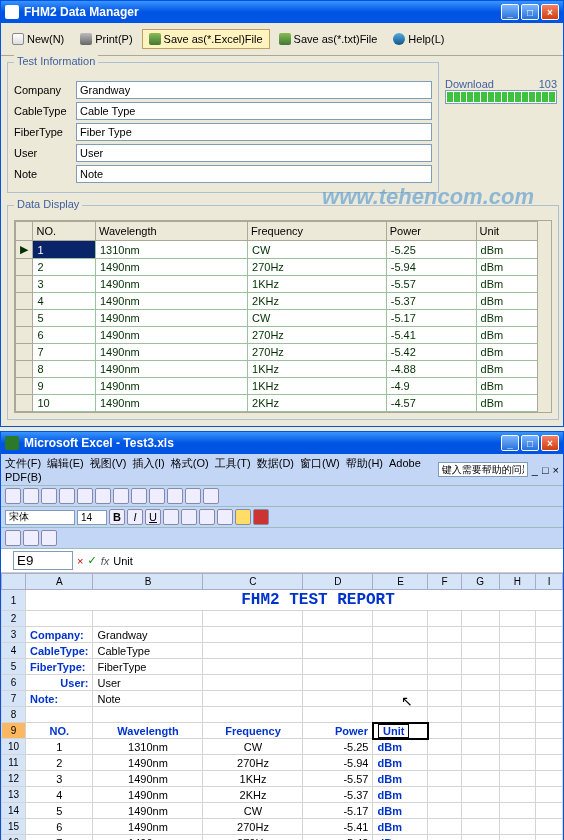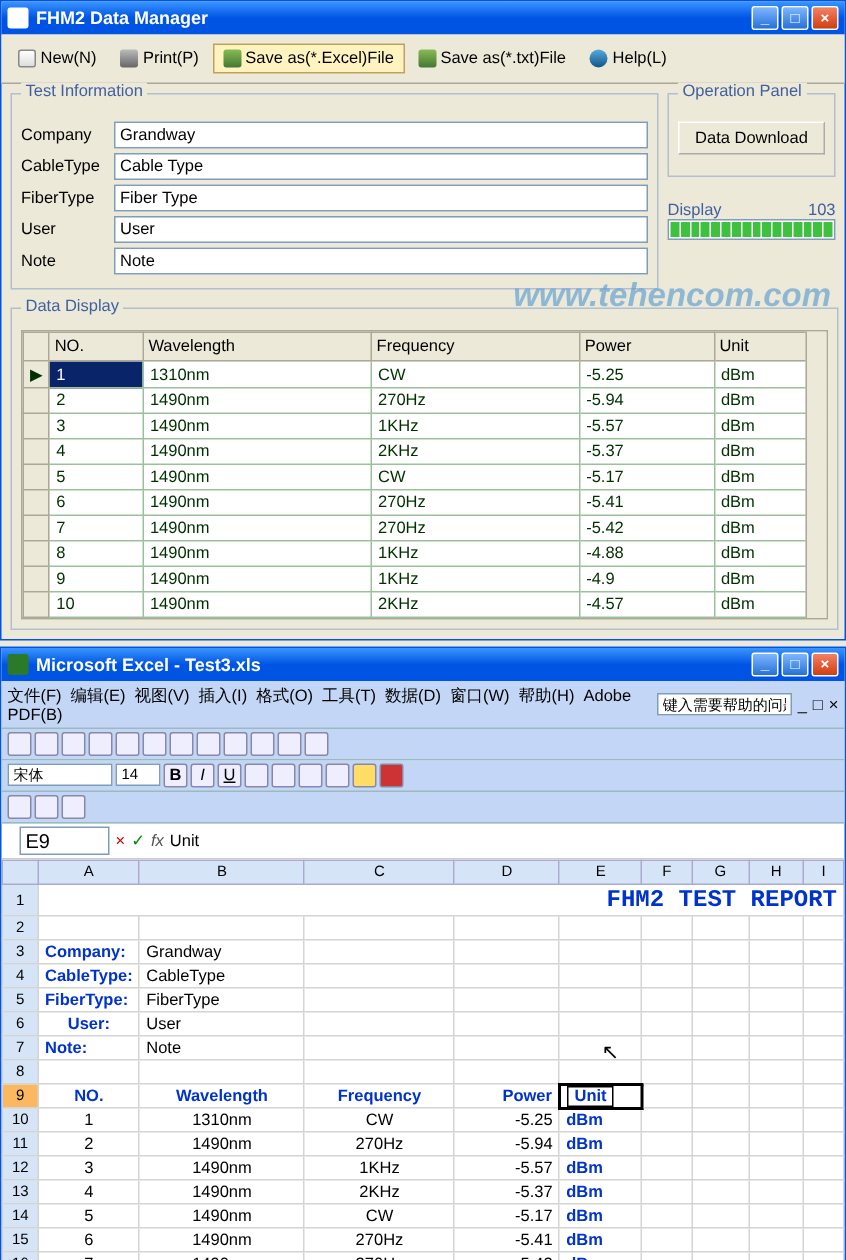--- a/index.html
+++ b/index.html
@@ -44,21 +44,21 @@
 .dgrid td { border: 1px solid #9cc09c; padding: 2px 4px; color: #003000; }
 .dgrid .rowhdr { background: #ece9d8; border: 1px solid #aca899; width: 16px; text-align:center; }
 .dgrid .selcell { background: #0a246a; color: #fff; }
 .vscroll { position: absolute; right: 0; top: 0; bottom: 0; width: 14px; background: #ece9d8; border-left:1px solid #aca899; }
 
 
 .app2 { border: 1px solid #0054e3; background: #fff; margin-top: 4px; }
 .menubar2 { background: #c4d6f5; font-size: 11px; padding: 2px 4px; display: flex; gap: 8px; border-bottom:1px solid #9bb; }
 .menubar2 .right { margin-left: auto; display:flex; align-items:center; gap:4px; }
 .searchbox { border:1px solid #7f9db9; background:#fff; padding:1px 3px; font-size:10px; width:90px; }
-.toolbar2 { background: #c4d6f5; padding: 2px 4px; display: flex; gap: 2px; align-items: flex-start; border-bottom:1px solid #9bb; }
+.toolbar2 { background: #c4d6f5; padding: 2px 4px; display: flex; gap: 2px; align-items: center; border-bottom:1px solid #9bb; }
 .tico { width: 16px; height: 16px; border: 1px solid #88a; background: #eef; border-radius:2px; }
 .fontsel { border:1px solid #7f9db9; background:#fff; padding:1px 3px; font-size:10px; }
 .namebox { display:flex; border-bottom:1px solid #ccc; padding:2px 12px; gap:4px; align-items:center; font-size:11px; }
 .nbcell { border:1px solid #7f9db9; background:#fff; padding:1px 3px; width:60px; }
 .fx { color:#555; font-style:italic; }
 
 .sheet { position: relative; overflow:hidden; }
 .xgrid { border-collapse: collapse; width: 100%; font-size: 11px; font-family: Arial, sans-serif; }
 .xgrid th { background: #d6e4f7; border: 1px solid #aac; font-weight: normal; padding: 2px; font-size: 10px; }
 .xgrid td { border: 1px solid #d4d4d4; padding: 1px 4px; height: 16px; }
@@ -131,26 +131,22 @@
             <div class="fieldlbl">User</div>
             <input class="fieldinp" value="User" style="">
           </div>
         <div class="fieldrow">
             <div class="fieldlbl">Note</div>
             <input class="fieldinp" value="Note" style="">
           </div>
       </div>
     </div>
     <div class="right1">
-      <div class="fieldset1" style="height:56px">
-        <div class="legend1">Operation Panel</div>
-        <button class="btn1">Data Download</button>
-      </div>
       <div class="proglbl">
-          <span>Display</span>
+          <span>Download</span>
           <span>103</span>
         </div>
       <div class="progbar">
         <div class="progseg"></div>
           <div class="progseg"></div>
           <div class="progseg"></div>
           <div class="progseg"></div>
           <div class="progseg"></div>
           <div class="progseg"></div>
           <div class="progseg"></div>
@@ -162,21 +158,21 @@
           <div class="progseg"></div>
           <div class="progseg"></div>
           <div class="progseg"></div>
           <div class="progseg"></div>
       </div>
     </div>
   </div>
 
   <div class="fieldset1" style="margin:0 4px 6px 6px;padding-top:14px">
     <div class="legend1">Data Display</div>
-    <div class="watermark" style="right:4px;top:-22px">www.tehencom.com</div>
+    <div class="watermark" style="right:24px;top:-22px">www.tehencom.com</div>
     <div class="tablewrap" style="margin:0;position:relative">
       <table class="dgrid">
         <thead>
             <tr id="dg-head">
               <th class="rowhdr"></th>
               <th>NO.</th>
               <th>Wavelength</th>
               <th>Frequency</th>
               <th>Power</th>
               <th>Unit</th>
@@ -342,21 +338,21 @@
             <th>E</th>
             <th>F</th>
             <th>G</th>
             <th>H</th>
             <th>I</th>
           </tr>
         </thead>
       <tbody id="xbody">
           <tr>
             <td class="rownum">1</td>
-            <td colspan="9" style="text-align:right;padding-left:52px"><span class="report-title">FHM2 TEST REPORT</span></td>
+            <td colspan="9" style="text-align:center;padding-left:52px"><span class="report-title">FHM2 TEST REPORT</span></td>
           </tr>
           <tr>
             <td class="rownum">2</td>
             <td></td>
             <td></td>
             <td></td>
             <td></td>
             <td></td>
             <td></td>
             <td></td>
@@ -394,21 +390,21 @@
             <td></td>
             <td></td>
             <td></td>
             <td></td>
             <td></td>
             <td></td>
             <td></td>
           </tr>
           <tr>
             <td class="rownum">6</td>
-            <td class="colA blue" style="text-align:center">User:</td>
+            <td class="colA blue" style="text-align:right">User:</td>
             <td class="colB" style="text-align:left">User</td>
             <td></td>
             <td></td>
             <td></td>
             <td></td>
             <td></td>
             <td></td>
             <td></td>
           </tr>
           <tr>

